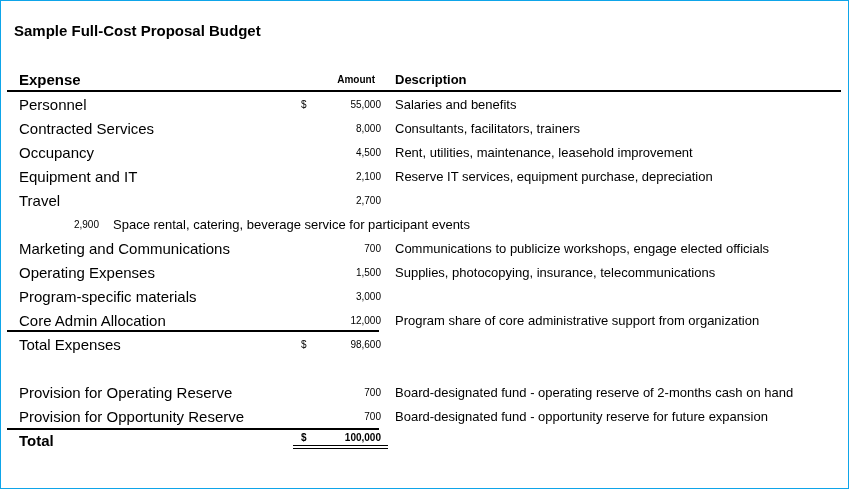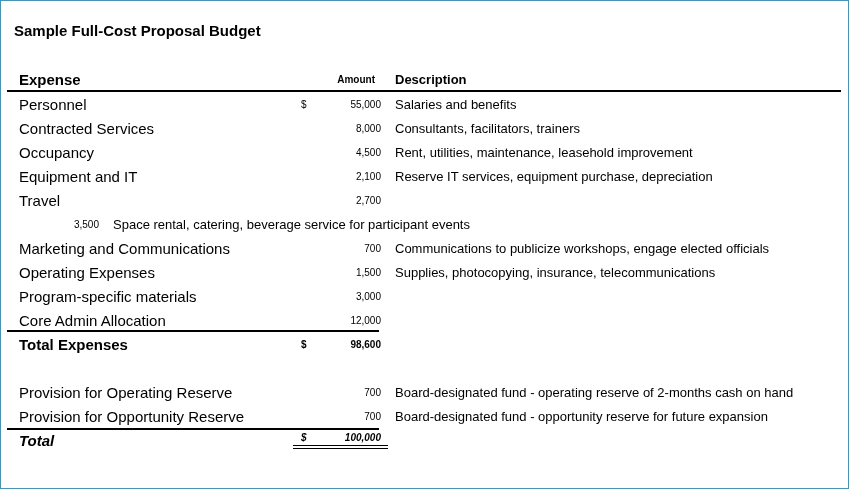--- a/index.html
+++ b/index.html
@@ -27,22 +27,22 @@
   }
   .header .cell-money { justify-content: flex-end; padding-right: 6px; }
   .cell-desc { margin-left: 14px; font-size: 13px; white-space: nowrap; flex: 1; }
   .header .cell-desc { font-size: 13px; }
   .blank { height: 24px; }
   
   .rows-main div.row:last-of-type::after {
     content: ""; position: absolute; left: 6px; bottom: 0;
     width: 372px; height: 2px; background: #000;
   }
-  .total-exp { font-weight: 700; }
-  .grand-total { font-weight: 700; font-style: italic; }
+  .total-exp { font-weight: 400; }
+  .grand-total { font-weight: 700; }
   .grand-total::before {
     content: ""; position: absolute; left: 6px; top: 0;
     width: 372px; height: 2px; background: #000;
   }
   .grand-total .cell-money {
     width: 95px; margin-left: -8px;
     padding: 0 7px 2px 8px;
     border-bottom: 4px double #000;
   }
 </style>
@@ -102,21 +102,21 @@
           <div class="cell-expense">Travel</div>
           <div class="cell-money">
             <span></span>
             <span>2,700</span>
           </div>
         </div>
 
         <div class="row">
           <div class="cell-money">
             <span></span>
-            <span>3,500</span>
+            <span>2,900</span>
           </div>
           <div class="cell-desc">Space rental, catering, beverage service for participant events</div>
         </div>
 
         <div class="row">
           <div class="cell-expense">Marketing and Communications</div>
           <div class="cell-money">
             <span></span>
             <span>700</span>
           </div>
@@ -139,20 +139,21 @@
             <span>3,000</span>
           </div>
         </div>
 
         <div class="row">
           <div class="cell-expense">Core Admin Allocation</div>
           <div class="cell-money">
             <span></span>
             <span>12,000</span>
           </div>
+          <div class="cell-desc">Program share of core administrative support from organization</div>
         </div>
 
       </div>
 
     <div class="row total-exp">
       <div class="cell-expense">Total Expenses</div>
       <div class="cell-money">
         <span>$</span>
         <span>98,600</span>
       </div>

